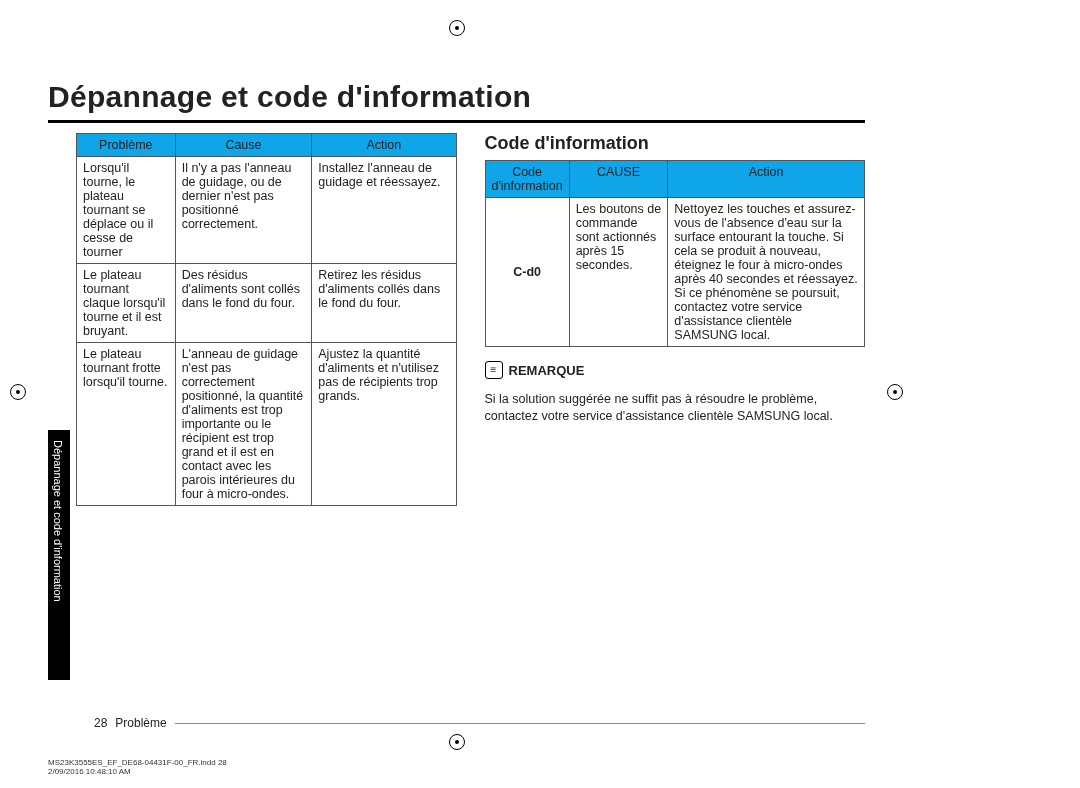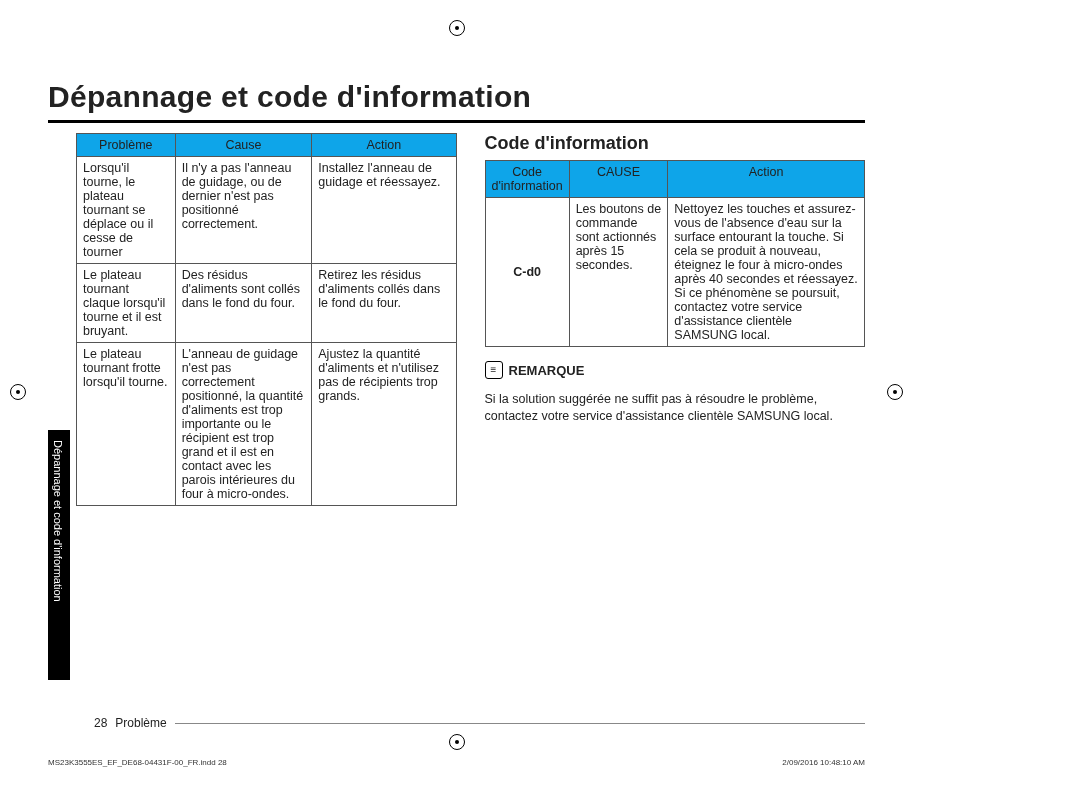--- a/index.html
+++ b/index.html
@@ -138,20 +138,21 @@
   }
   .footer-docline {
     position: absolute;
     left: 48px;
     right: 48px;
     top: 758px;
     display: flex;
     justify-content: space-between;
     font-size: 8px;
     color: #333;
+    flex-direction: column;
   }
 </style>
 </head>
 <body>
 
 <div class="page">
 
   <div class="reg-left"><span class="reg-inner"></span></div>
   <div class="reg-right"><span class="reg-inner"></span></div>
   <div class="reg-top"><span class="reg-inner"></span></div>

